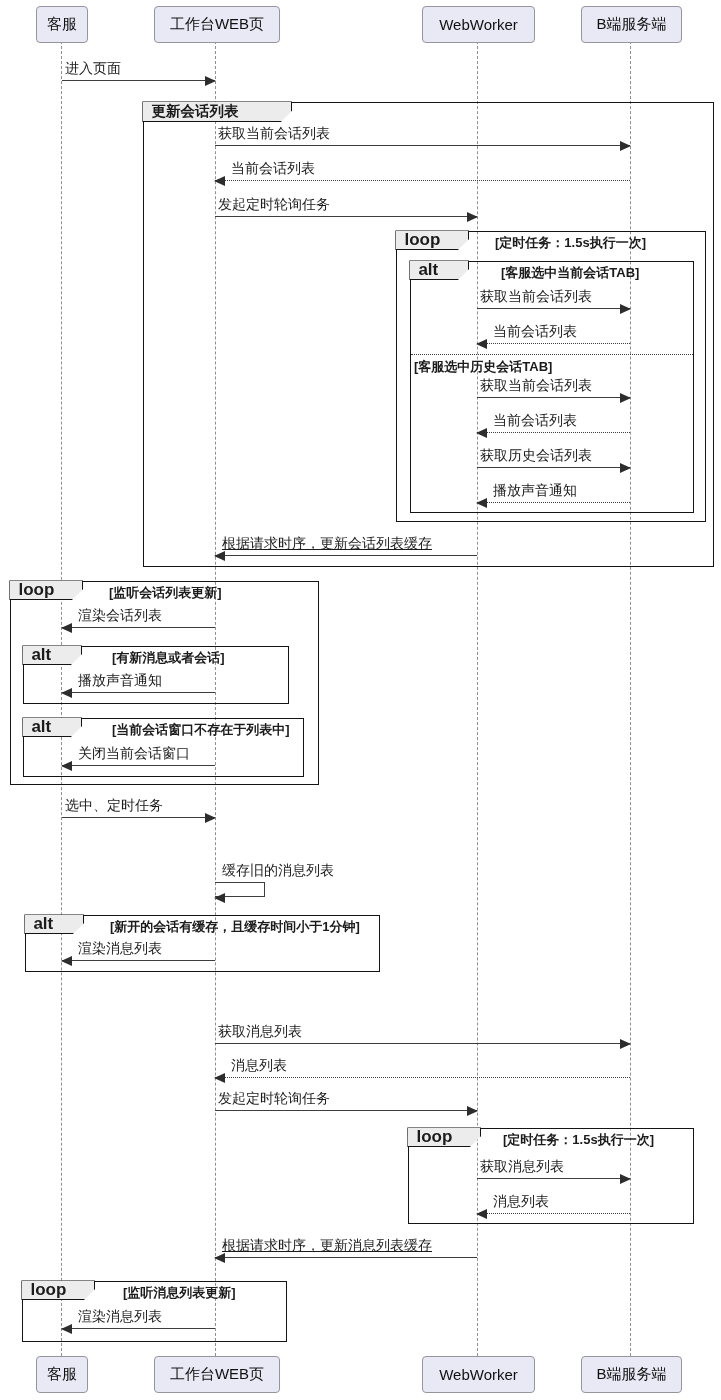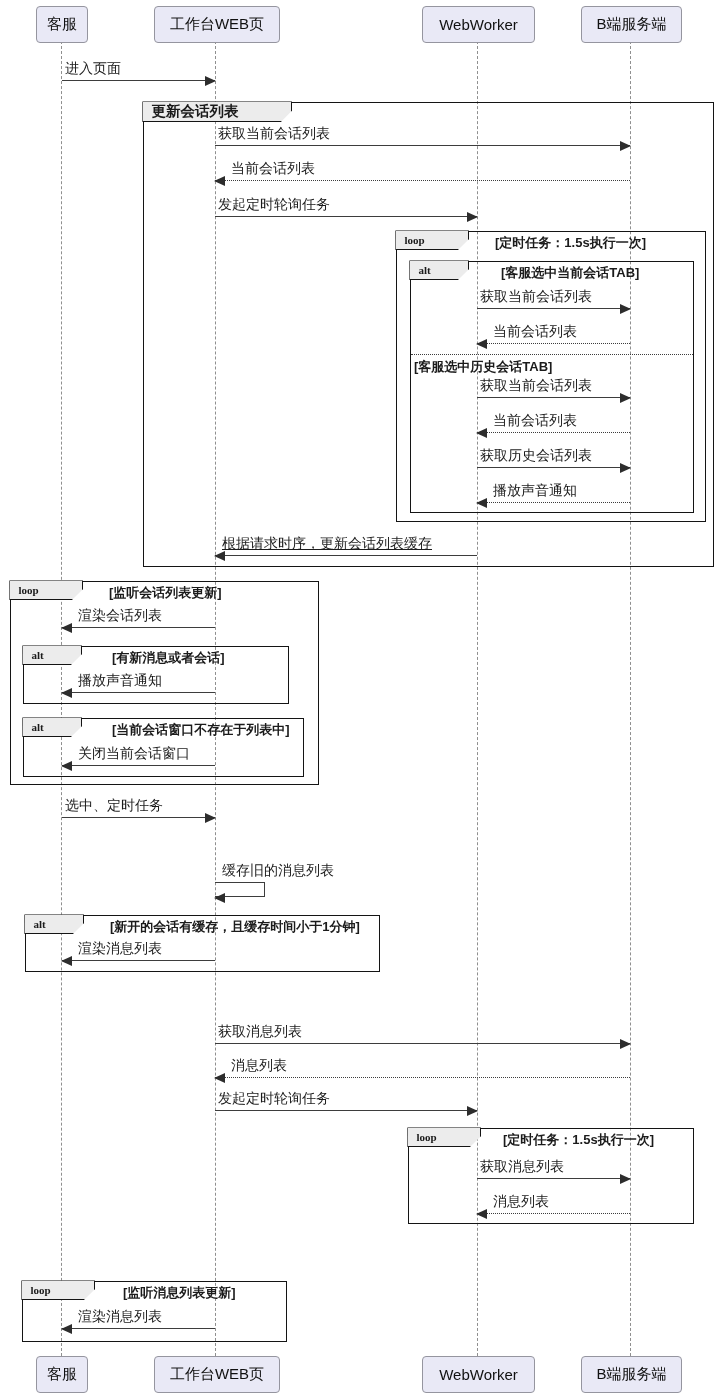--- a/index.html
+++ b/index.html
@@ -10,22 +10,22 @@
   .lifeline { position:absolute; top:41px; height:1315px; width:0; border-left:1px dashed #8f8f8f; z-index:1; }
 
   
   .actor { position:absolute; height:35px; background:#e9e9f6; border:1px solid #95959f; border-radius:4px;
            display:flex; align-items:center; justify-content:center; font-size:15px; color:#111; z-index:5; }
 
   
   .frame { position:absolute; border:1.6px solid #141414; z-index:2; background:transparent; }
   .tab { position:absolute; top:-1.6px; left:-1.6px; height:20px; background:#ececec; border:1.6px solid #141414;
          box-sizing:border-box; display:flex; align-items:center; padding:0 14px 0 8px; font-weight:bold;
-         clip-path: polygon(0 0, 100% 0, 100% 42%, calc(100% - 12px) 100%, 0 100%); font-family: Liberation Serif, serif; }
-  .tab.kind { font-size:11px; height:20px; }
+         clip-path: polygon(0 0, 100% 0, 100% 42%, calc(100% - 12px) 100%, 0 100%); }
+  .tab.kind { font-size:17px; height:20px; }
   .tab.named { font-size:14.5px; height:21px; }
   .cond { position:absolute; top:2px; font-weight:bold; font-size:13px; white-space:nowrap; z-index:3; }
   .divider { position:absolute; left:0; width:100%; border-top:1.6px dotted #3d3d3d; }
   .divider-label { position:absolute; font-weight:bold; font-size:13px; white-space:nowrap; }
 
   
   .msg { position:absolute; height:18px; z-index:3; }
   .msg.solid { border-bottom:1.5px solid #3d3d3d; }
   .msg.dotted { border-bottom:1.8px dotted #3d3d3d; }
   .lbl { position:absolute; bottom:2px; font-size:14px; white-space:nowrap; }
@@ -213,20 +213,24 @@
 
   <div class="msg solid right" style="left:477px;top:1160px;width:153px">
     <span class="lbl">获取消息列表</span>
       <i class="ah r"></i>
   </div>
   <div class="msg dotted left" style="left:477px;top:1195px;width:153px">
     <span class="lbl">消息列表</span>
       <i class="ah l"></i>
   </div>
 
+  <div class="msg solid left ln" style="left:215px;top:1239px;width:262px">
+    <span class="lbl">根据请求时序，更新消息列表缓存</span>
+      <i class="ah l"></i>
+  </div>
 
   <div class="msg solid left" style="left:62px;top:1310px;width:153px">
     <span class="lbl">渲染消息列表</span>
       <i class="ah l"></i>
   </div>
 
   <div class="actor" style="left:36px;top:1356px;width:50px">客服</div>
   <div class="actor" style="left:154px;top:1356px;width:124px">工作台WEB页</div>
   <div class="actor" style="left:422px;top:1356px;width:111px">WebWorker</div>
   <div class="actor" style="left:581px;top:1356px;width:99px">B端服务端</div>

